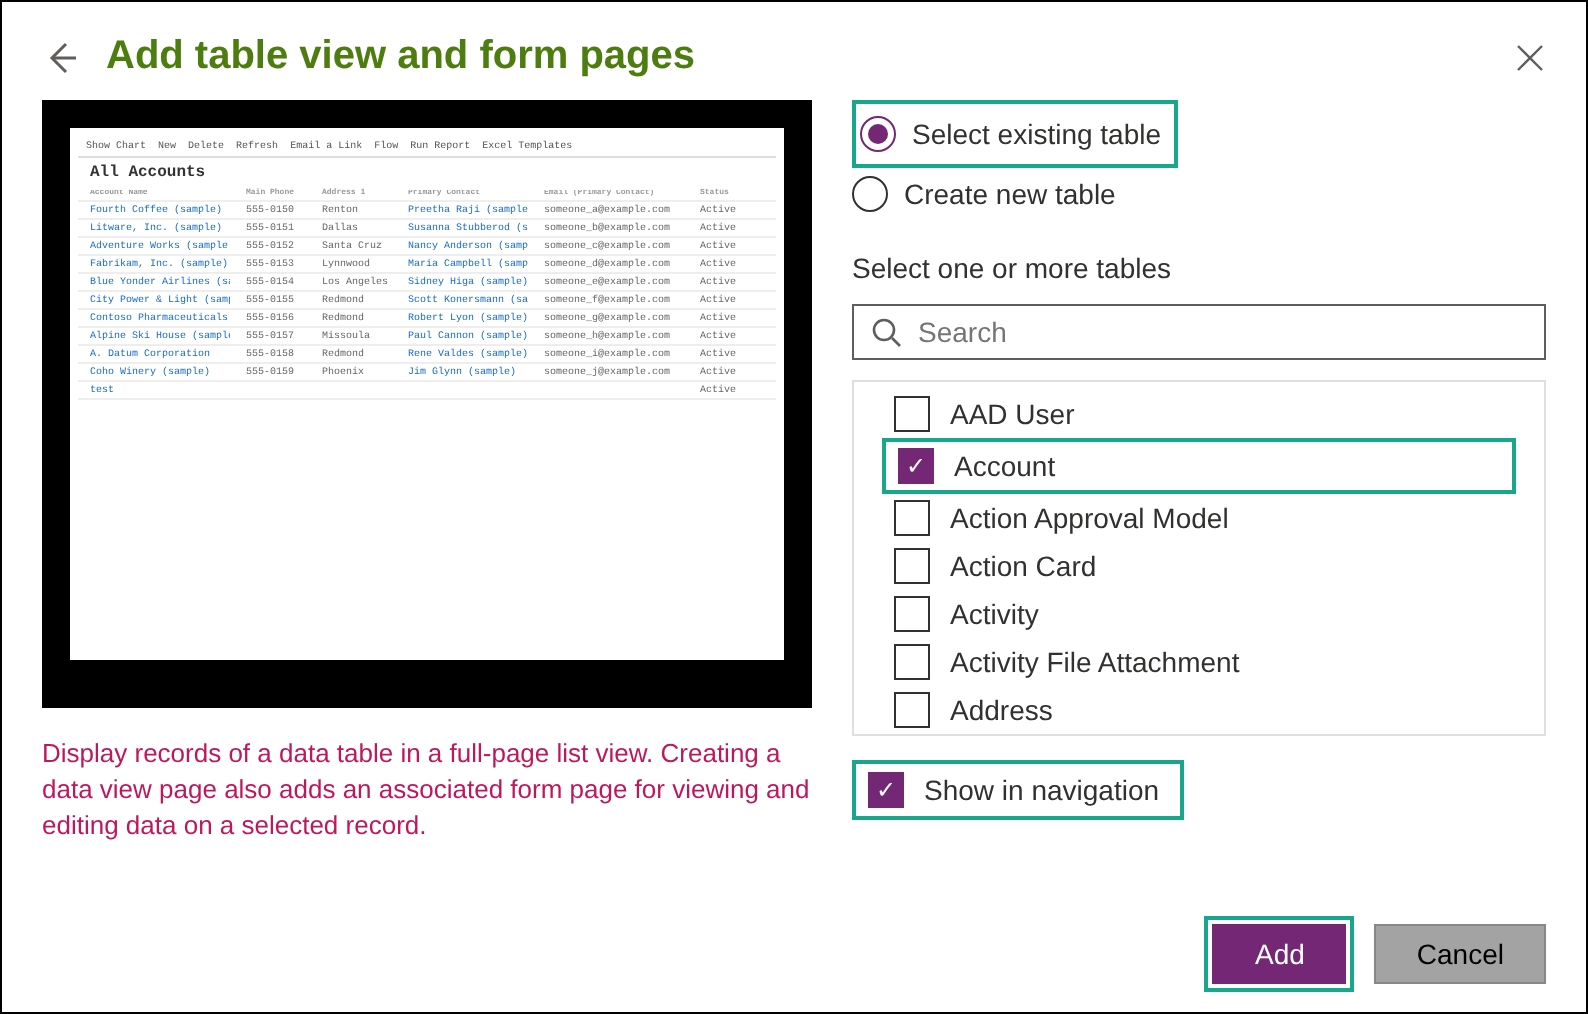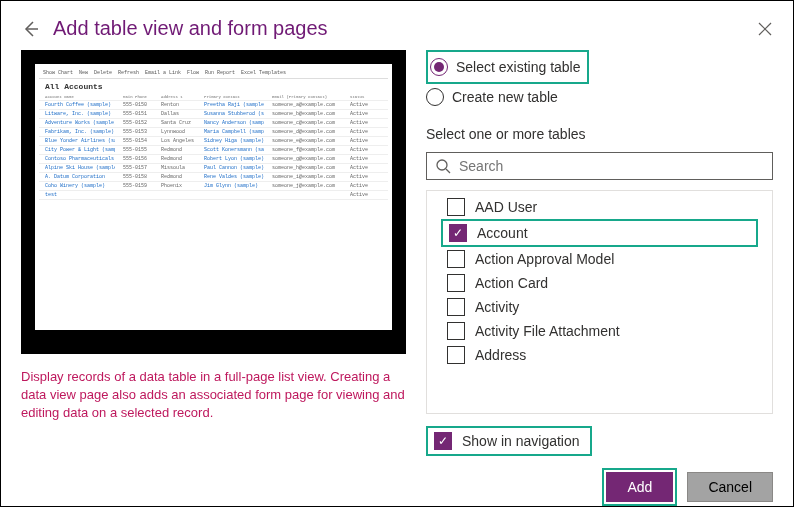--- a/index.html
+++ b/index.html
@@ -1,19 +1,19 @@
 <!DOCTYPE html>
 <html><head>
 <meta charset="utf-8">
 <style>
 * { box-sizing: border-box; margin: 0; padding: 0; }
 body { font-family: "Segoe UI", -apple-system, sans-serif; font-size: 14px; color: #323130; background: #fff; width: 794px; height: 507px; border: 1px solid #000; position: relative; }
 .header { display: flex; align-items: center; padding: 16px 20px 10px 20px; }
 .back-arrow { width: 20px; height: 20px; margin-right: 12px; cursor: pointer; color: #605e5c; }
-.header-title { font-size: 20px; font-weight: 400; color: #701a75; flex: 1; }
+.header-title { font-size: 20px; font-weight: 700; color: #4d7c0f; flex: 1; }
 .close-btn { width: 16px; height: 16px; cursor: pointer; color: #605e5c; }
 .content { display: flex; padding: 0 20px 12px 20px; gap: 20px; }
 .left-col { width: 385px; }
 .preview-img { width: 385px; height: 304px; background: #eab308; border: 14px solid #000; border-bottom-width: 24px; position: relative; margin-bottom: 14px; box-shadow: inset 0 0 0 1px #333; font-family: Liberation Mono, monospace; }
 .preview-inner { background: #fff; width: 100%; height: 100%; padding: 4px; font-size: 5px; color: #666; }
 .preview-toolbar { display: flex; gap: 6px; padding: 2px 4px; border-bottom: 1px solid #ddd; color: #555; font-size: 5px; }
 .preview-heading { font-size: 8px; font-weight: 600; padding: 3px 6px; color: #333; }
 .preview-row { display: flex; border-bottom: 1px solid #eee; padding: 1px 6px; gap: 8px; align-items: center; }
 .preview-row span:nth-child(1) { width: 70px; overflow: hidden; white-space: nowrap; }
 .preview-row span:nth-child(2) { width: 30px; }
@@ -28,28 +28,28 @@
 .section-label { font-size: 14px; color: #323130; margin-bottom: 10px; }
 .radio-group { margin-bottom: 16px; }
 .radio-item { display: flex; align-items: center; padding: 4px 0; cursor: pointer; }
 .radio-outer { width: 18px; height: 18px; border-radius: 50%; border: 1px solid #323130; margin-right: 8px; display: flex; align-items: center; justify-content: center; }
 .radio-outer.selected { border-color: #742774; border-width: 1px; }
 .radio-inner { width: 10px; height: 10px; border-radius: 50%; background: #742774; }
 .highlight-box { border: 2px solid #17a88b; padding: 2px 6px 2px 2px; display: inline-flex; }
 .search-box { display: flex; align-items: center; border: 1px solid #605e5c; padding: 5px 8px; margin-bottom: 10px; }
 .search-icon { width: 16px; height: 16px; margin-right: 8px; color: #605e5c; }
 .search-input { border: none; outline: none; flex: 1; font-size: 14px; color: #605e5c; }
-.table-list { border: 1px solid #e1dfdd; height: 224px; overflow-y: scroll; padding: 4px 0; background: #fff; }
+.table-list { border: 1px solid #e1dfdd; height: 178px; overflow-y: scroll; padding: 4px 0; background: #fff; }
 .table-list-item { display: flex; align-items: center; padding: 3px 20px; cursor: pointer; }
 .checkbox { width: 18px; height: 18px; border: 1px solid #323130; margin-right: 10px; display: flex; align-items: center; justify-content: center; background: #fff; }
 .checkbox.checked { background: #742774; border-color: #742774; }
 .checkmark { color: #fff; font-size: 12px; }
 .nav-checkbox-row { display: flex; align-items: center; margin-top: 12px; }
 .highlight-account { border: 2px solid #17a88b; padding: 0; }
-.footer { position: absolute; bottom: 0; right: 20px; display: flex; gap: 10px; align-items: center; }
+.footer { position: absolute; bottom: 10px; right: 20px; display: flex; gap: 10px; align-items: center; }
 .btn { padding: 6px 20px; font-size: 14px; cursor: pointer; border: 1px solid #8a8886; background: #a3a3a3; }
 .btn-primary { background: #742774; color: #fff; border-color: #742774; }
 .highlight-add { border: 2px solid #17a88b; padding: 2px; }
 svg { display: block; }
 ::-webkit-scrollbar { width: 16px; }
 ::-webkit-scrollbar-track { background: #f3f2f1; }
 ::-webkit-scrollbar-thumb { background: #c8c6c4; }
 ::-webkit-scrollbar-button { background: #f3f2f1; height: 16px; }
 </style>
 </head>

